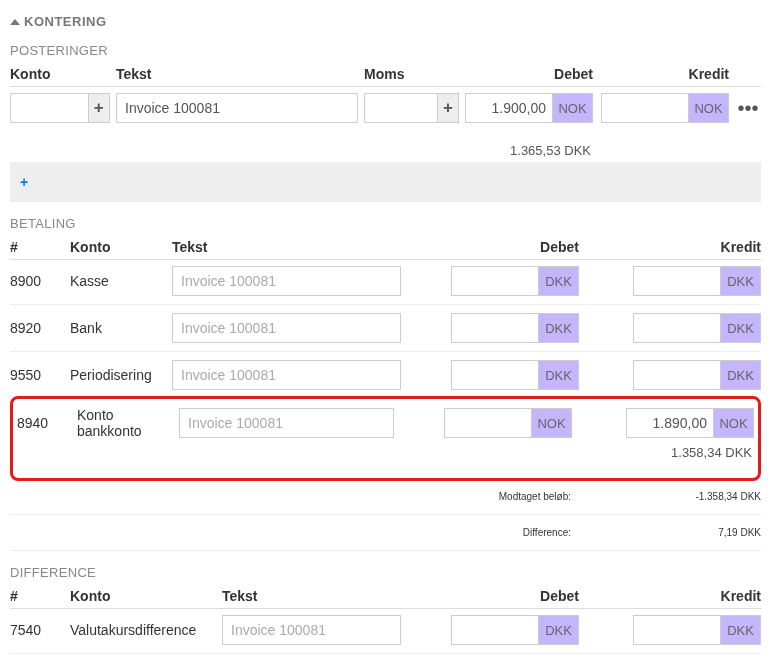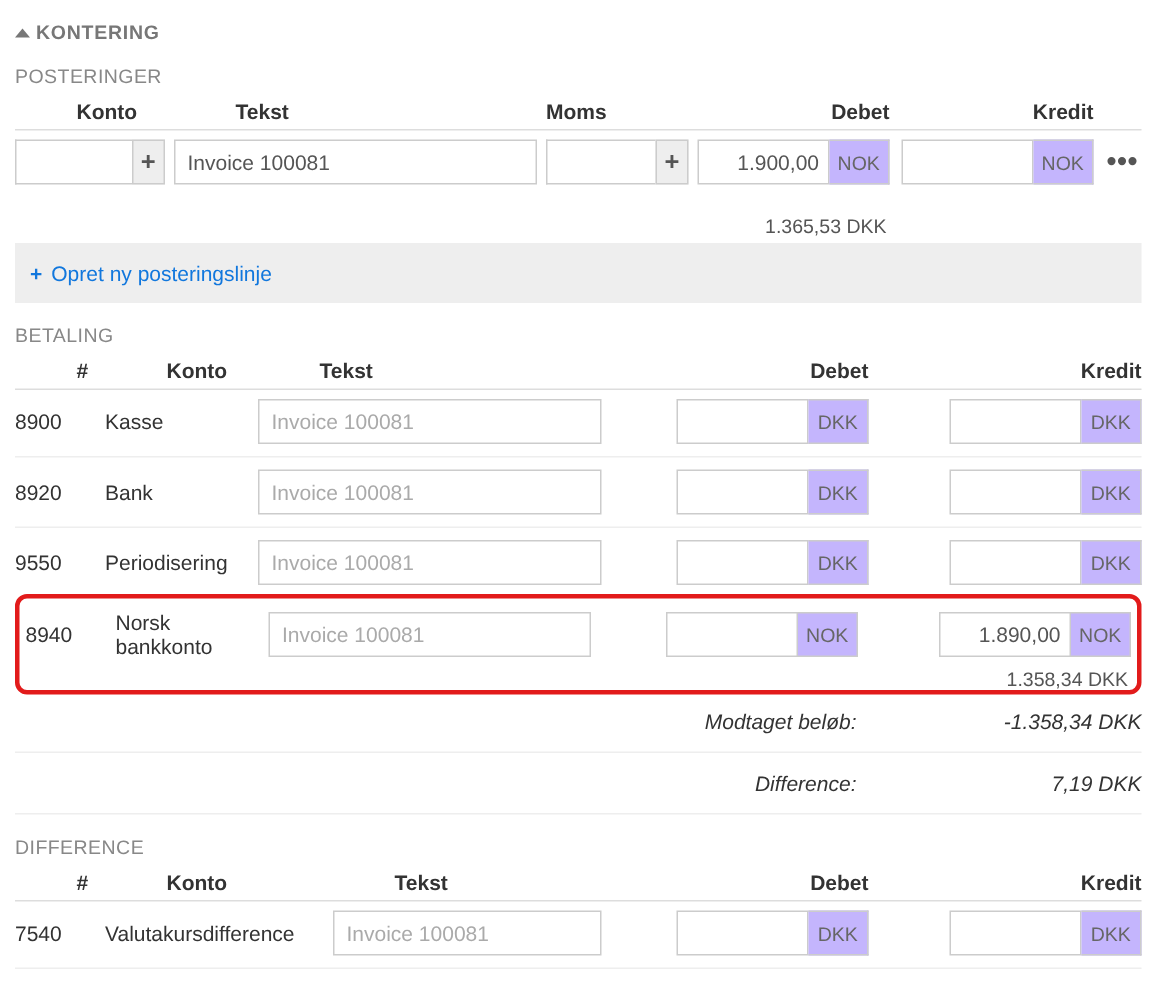--- a/index.html
+++ b/index.html
@@ -28,21 +28,21 @@
     border-right: 5px solid transparent;
     border-bottom: 6px solid #777;
   }
   .sub-header {
     color: #888;
     font-size: 13px;
     margin: 14px 0 4px 0;
     letter-spacing: 0.3px;
   }
   .row { display: flex; align-items: center; padding: 4px 0; gap: 6px; }
-  .hdr { font-weight: 600; color: #333; padding: 4px 0; margin-left: 41px; }
+  .hdr { font-weight: 600; color: #333; padding: 4px 0; }
   .hr-light { border-bottom: 1px solid #eee; margin: 4px 0; }
   .hr-mid { border-bottom: 1px solid #ddd; margin: 0 0 2px 0; }
 
   
   .p-konto { flex: 0 0 100px; }
   .p-tekst { flex: 1 1 auto; }
   .p-moms { flex: 0 0 95px; text-align:left;}
   .p-debet { flex: 0 0 128px; text-align:right;}
   .p-kredit { flex: 0 0 130px; text-align:right;}
   .p-menu { flex: 0 0 26px; text-align:center;}
@@ -112,27 +112,27 @@
     margin-top:4px;
     color:#1177dd;
     font-size:14px;
     cursor:pointer;
     display:flex;align-items:center;gap:6px;
   }
   .plus-icon { font-weight:600; }
   .highlight-box {
     border:3px solid #e21b1b;
     border-radius:8px;
-    padding:4px 4px 0 4px;
+    padding:4px 4px 18px 4px;
     margin:2px 0;
   }
   .summary-row {
     display:flex;justify-content:flex-end;align-items:center;
     padding:8px 0;
-    color:#333;font-size:14px;font-style:italic;
+    color:#333;font-size:10px;
   }
   .summary-row .label{ flex:0 0 200px; text-align:right; padding-right:30px;}
   .summary-row .val{ flex:0 0 160px; text-align:right;}
   .link {
     color:#1177dd;font-size:14px;cursor:pointer;
     display:flex;align-items:center;gap:6px;margin:12px 0 4px 2px;
   }
   .grid-icon {
     display:inline-block;width:14px;height:14px;
     border:1px solid #1177dd;position:relative;
@@ -189,21 +189,20 @@
     <div class="amt-wrap">
       <input value="" style="">
       <div class="cur">NOK</div>
     </div>
   </div>
   <div class="p-menu"><span class="dots">•••</span></div>
 </div>
 <div class="under-amt" style="padding-right:170px;margin-top:16px;">1.365,53 DKK</div>
 <div class="add-line">
   <span class="plus-icon">+</span>
-  <span>Opret ny posteringslinje</span>
 </div>
 
 <div class="sub-header">BETALING</div>
 <div class="row hdr">
   <div class="b-num">#</div>
   <div class="b-konto">Konto</div>
   <div class="b-tekst">Tekst</div>
   <div class="b-debet">Debet</div>
   <div class="b-kredit">Kredit</div>
 </div>
@@ -259,21 +258,21 @@
       <div class="amt-wrap">
         <input style="">
         <div class="cur">DKK</div>
       </div>
     </div>
 </div>
 
 <div class="highlight-box">
   <div class="row">
     <div class="b-num">8940</div>
-    <div class="b-konto">Norsk bankkonto</div>
+    <div class="b-konto">Konto bankkonto</div>
     <div class="b-tekst"><input class="text" placeholder="Invoice 100081" style=""></div>
     <div class="b-debet">
         <div class="amt-wrap">
           <input style="">
           <div class="cur">NOK</div>
         </div>
       </div>
     <div class="b-kredit">
         <div class="amt-wrap">
           <input value="1.890,00" style="">

